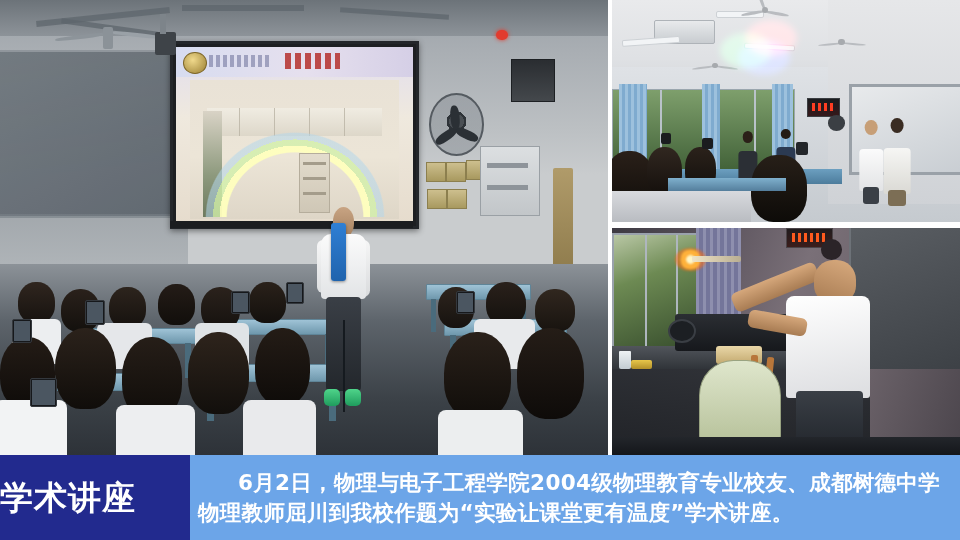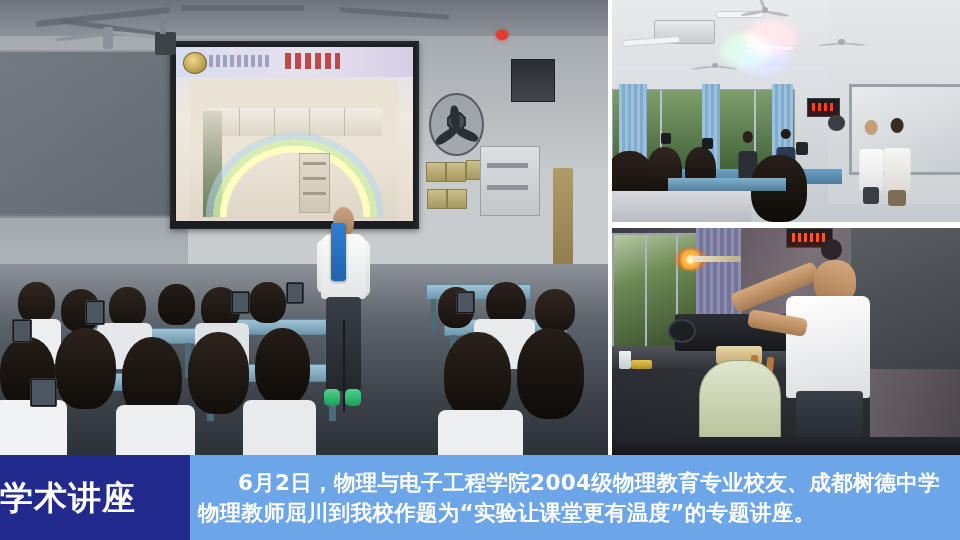--- a/index.html
+++ b/index.html
@@ -440,17 +440,17 @@
       <div class="br-man-legs"></div>
       <div style="position:absolute;left:0;top:92%;width:100%;height:8%;background:linear-gradient(180deg,#23262b,#14161a);"></div>
     </div>
   </div>
 
   <div class="caption-bar">
     <div class="caption-tag">
       <span>学术讲座</span>
     </div>
     <div class="caption-text">
-      <p>6月2日，物理与电子工程学院2004级物理教育专业校友、成都树德中学物理教师屈川到我校作题为“实验让课堂更有温度”的专题讲座。</p>
+      <p>6月2日，物理与电子工程学院2004级物理教育专业校友、成都树德中学物理教师屈川到我校作题为“实验让课堂更有温度”学术讲座。</p>
     </div>
   </div>
 
 </div>
 
 </body></html>

